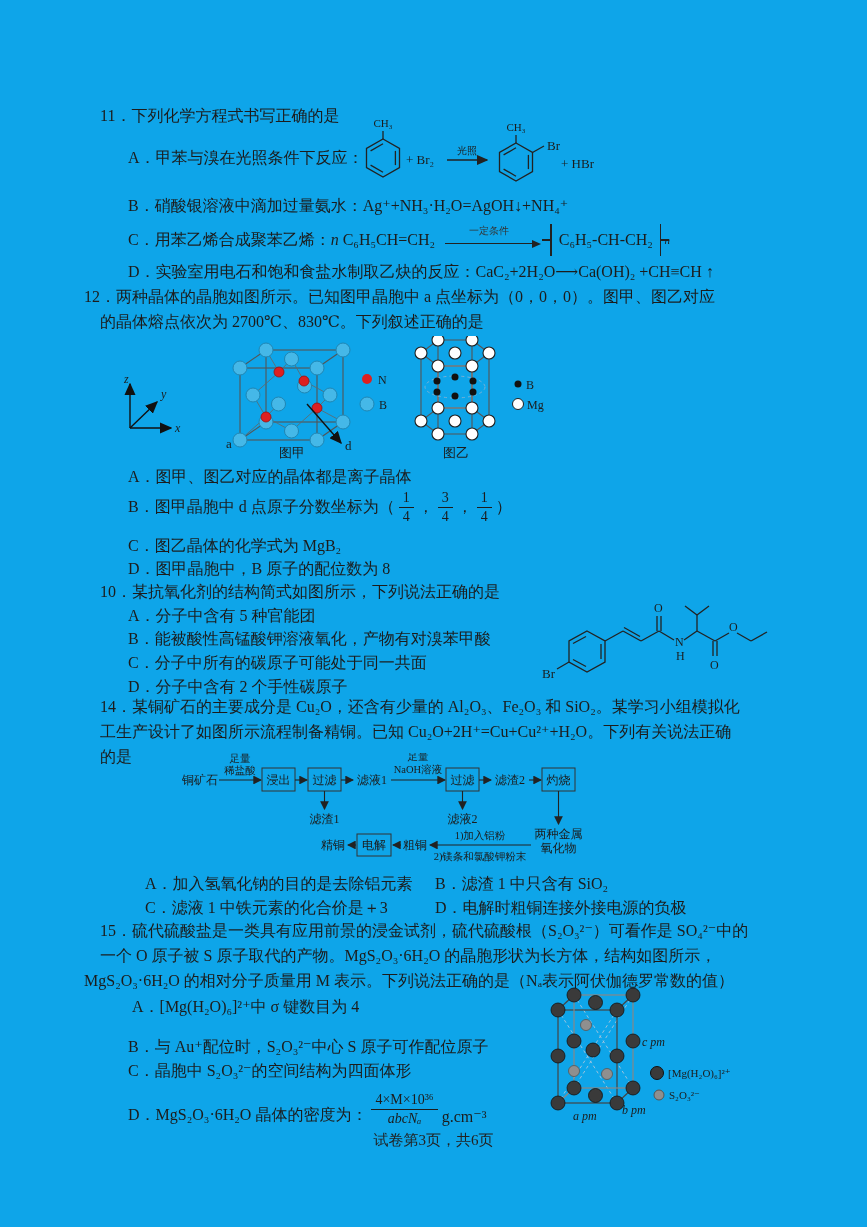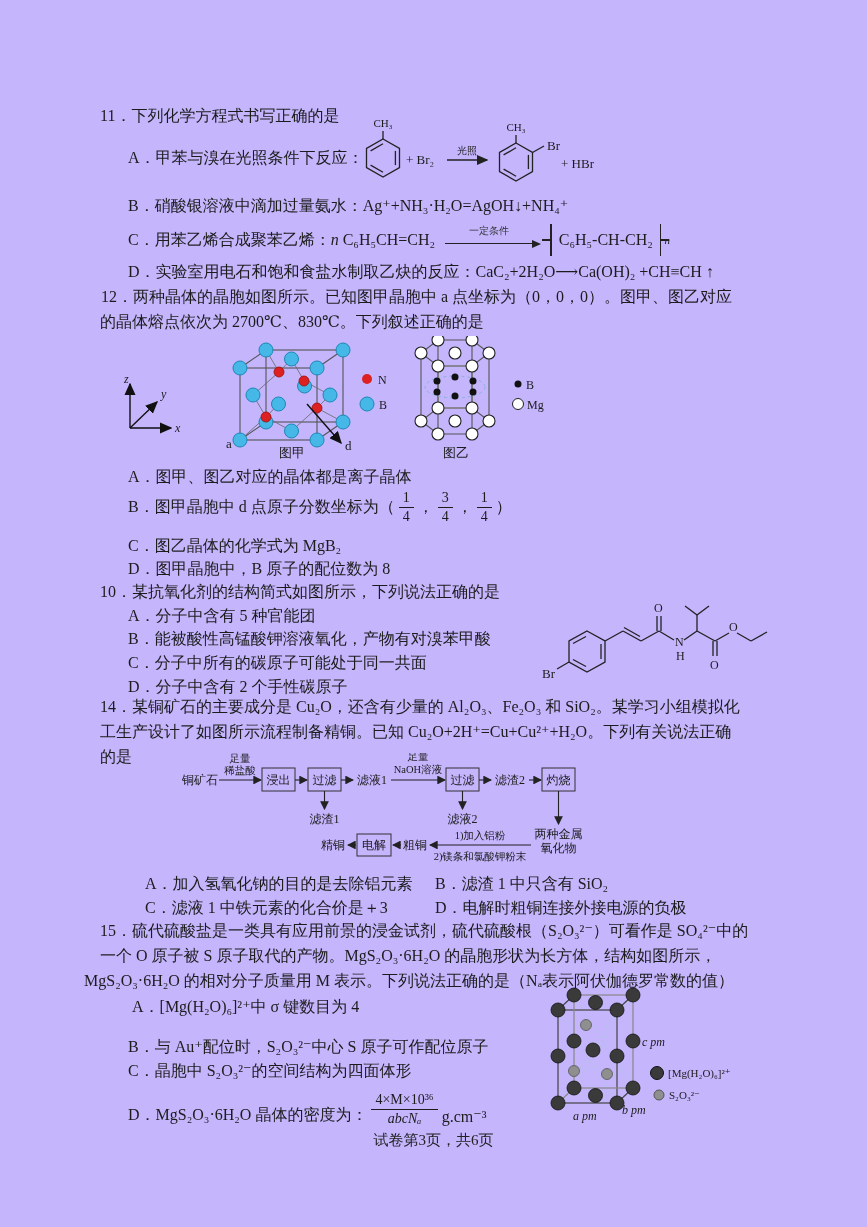--- a/index.html
+++ b/index.html
@@ -1,16 +1,16 @@
 <!DOCTYPE html>
 <html><head>
 <meta charset="utf-8">
 <style>
   html,body{margin:0;padding:0;background:#fff;}
-  .page{position:relative;width:867px;height:1227px;background:#c4b5fd;overflow:hidden;
+  .page{position:relative;width:867px;height:1227px;background:#0ea5e9;overflow:hidden;
         font-family:"Liberation Serif","DejaVu Serif",serif;color:#1c1c1c;font-size:16px;text-decoration:underline;}
   .abs{position:absolute;white-space:nowrap;}
   .row{display:flex;align-items:center;}
   
   .frac{display:inline-flex;flex-direction:column;align-items:center;line-height:1;
         vertical-align:middle;margin:0 4px;font-size:14px;}
   .frac .fn{padding:0 4px 2px;border-bottom:1.2px solid #1c1c1c;}
   .frac .fd{padding-top:2px;}
   .frac.big .fd{font-style:italic;}
   
@@ -79,21 +79,21 @@
         <span class="lbl">一定条件</span>
       </span>
     <span class="pbar l"></span>
     <span style="padding:0 4px;">C₆H₅-CH-CH₂</span>
     <span class="pbar r"></span>
     <sub class="nsub ital">n</sub>
   </div>
 
   <div class="abs" style="left:128px;top:262px;">D．实验室用电石和饱和食盐水制取乙炔的反应：CaC₂+2H₂O⟶Ca(OH)₂ +CH≡CH ↑</div>
 
-  <div class="abs" style="left:101px;top:287px;">12．两种晶体的晶胞如图所示。已知图甲晶胞中 a 点坐标为（0，0，0）。图甲、图乙对应</div>
+  <div class="abs" style="left:84px;top:287px;">12．两种晶体的晶胞如图所示。已知图甲晶胞中 a 点坐标为（0，0，0）。图甲、图乙对应</div>
   <div class="abs" style="left:100px;top:312px;">的晶体熔点依次为 2700℃、830℃。下列叙述正确的是</div>
 
   <svg class="abs" style="left:95px;top:336px;" width="480" height="124" viewBox="0 0 480 124">
     <defs>
       <marker id="ah2" markerWidth="9" markerHeight="8" refX="8" refY="4" orient="auto">
         <path d="M0,0 L9,4 L0,8 z" fill="#111"></path>
       </marker>
     </defs>
 
     <g stroke="#111" stroke-width="1.4">

